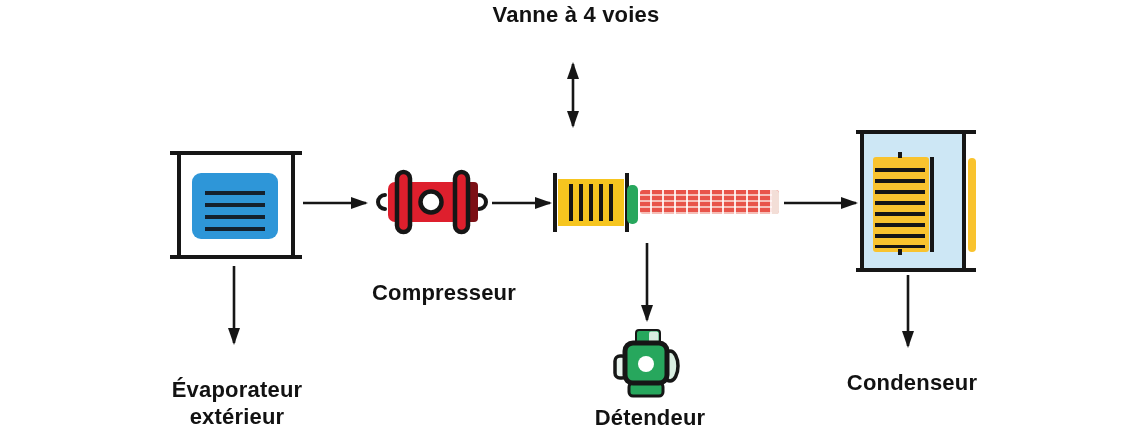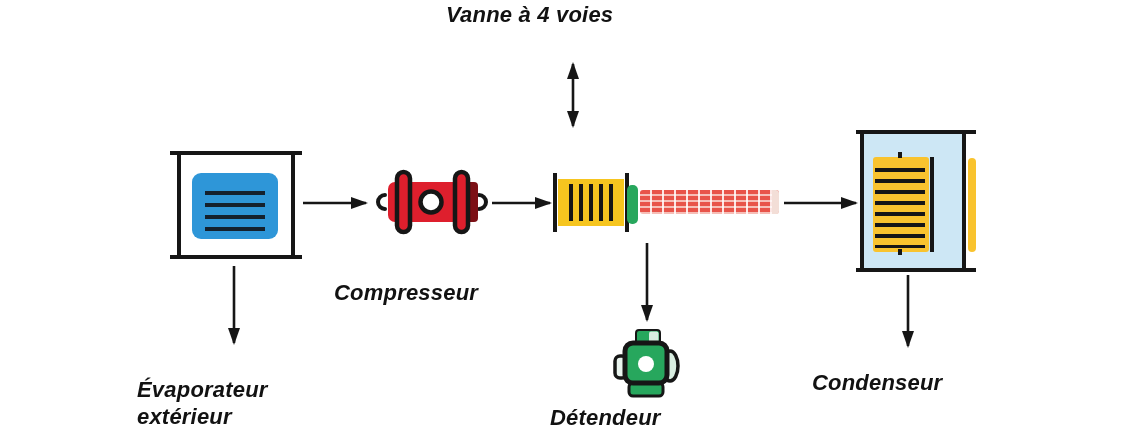--- a/index.html
+++ b/index.html
@@ -17,22 +17,22 @@
     --condenser-fill:#cde7f5;
     --condenser-yellow:#f9c32e;
     --bg:#ffffff;
   }
   html,body{margin:0;padding:0;background:var(--bg);}
   .canvas{
     position:relative;width:1140px;height:445px;background:var(--bg);
     overflow:hidden;font-family:"Liberation Sans","DejaVu Sans",sans-serif;color:var(--ink);
   }
   .label{
-    position:absolute;text-align:left;font-weight:700;font-size:22px;
-    letter-spacing:.2px;line-height:27px;color:#121212;white-space:pre-line;font-style:italic;
+    position:absolute;text-align:center;font-weight:700;font-size:22px;
+    letter-spacing:.2px;line-height:27px;color:#121212;white-space:pre-line;
   }
   .arrows{position:absolute;left:0;top:0;pointer-events:none;}
   .arrows line{stroke:var(--ink);stroke-width:2.6;}
 
   
   .evap{position:absolute;left:170px;top:151px;width:132px;height:108px;}
   .evap .bar{position:absolute;left:0;right:0;height:4px;background:var(--ink);}
   .evap .bar.top{top:0}.evap .bar.bottom{bottom:0}
   .evap .wall{position:absolute;top:2px;bottom:2px;width:4px;background:var(--ink);}
   .evap .wall.left{left:7px}.evap .wall.right{right:7px}

